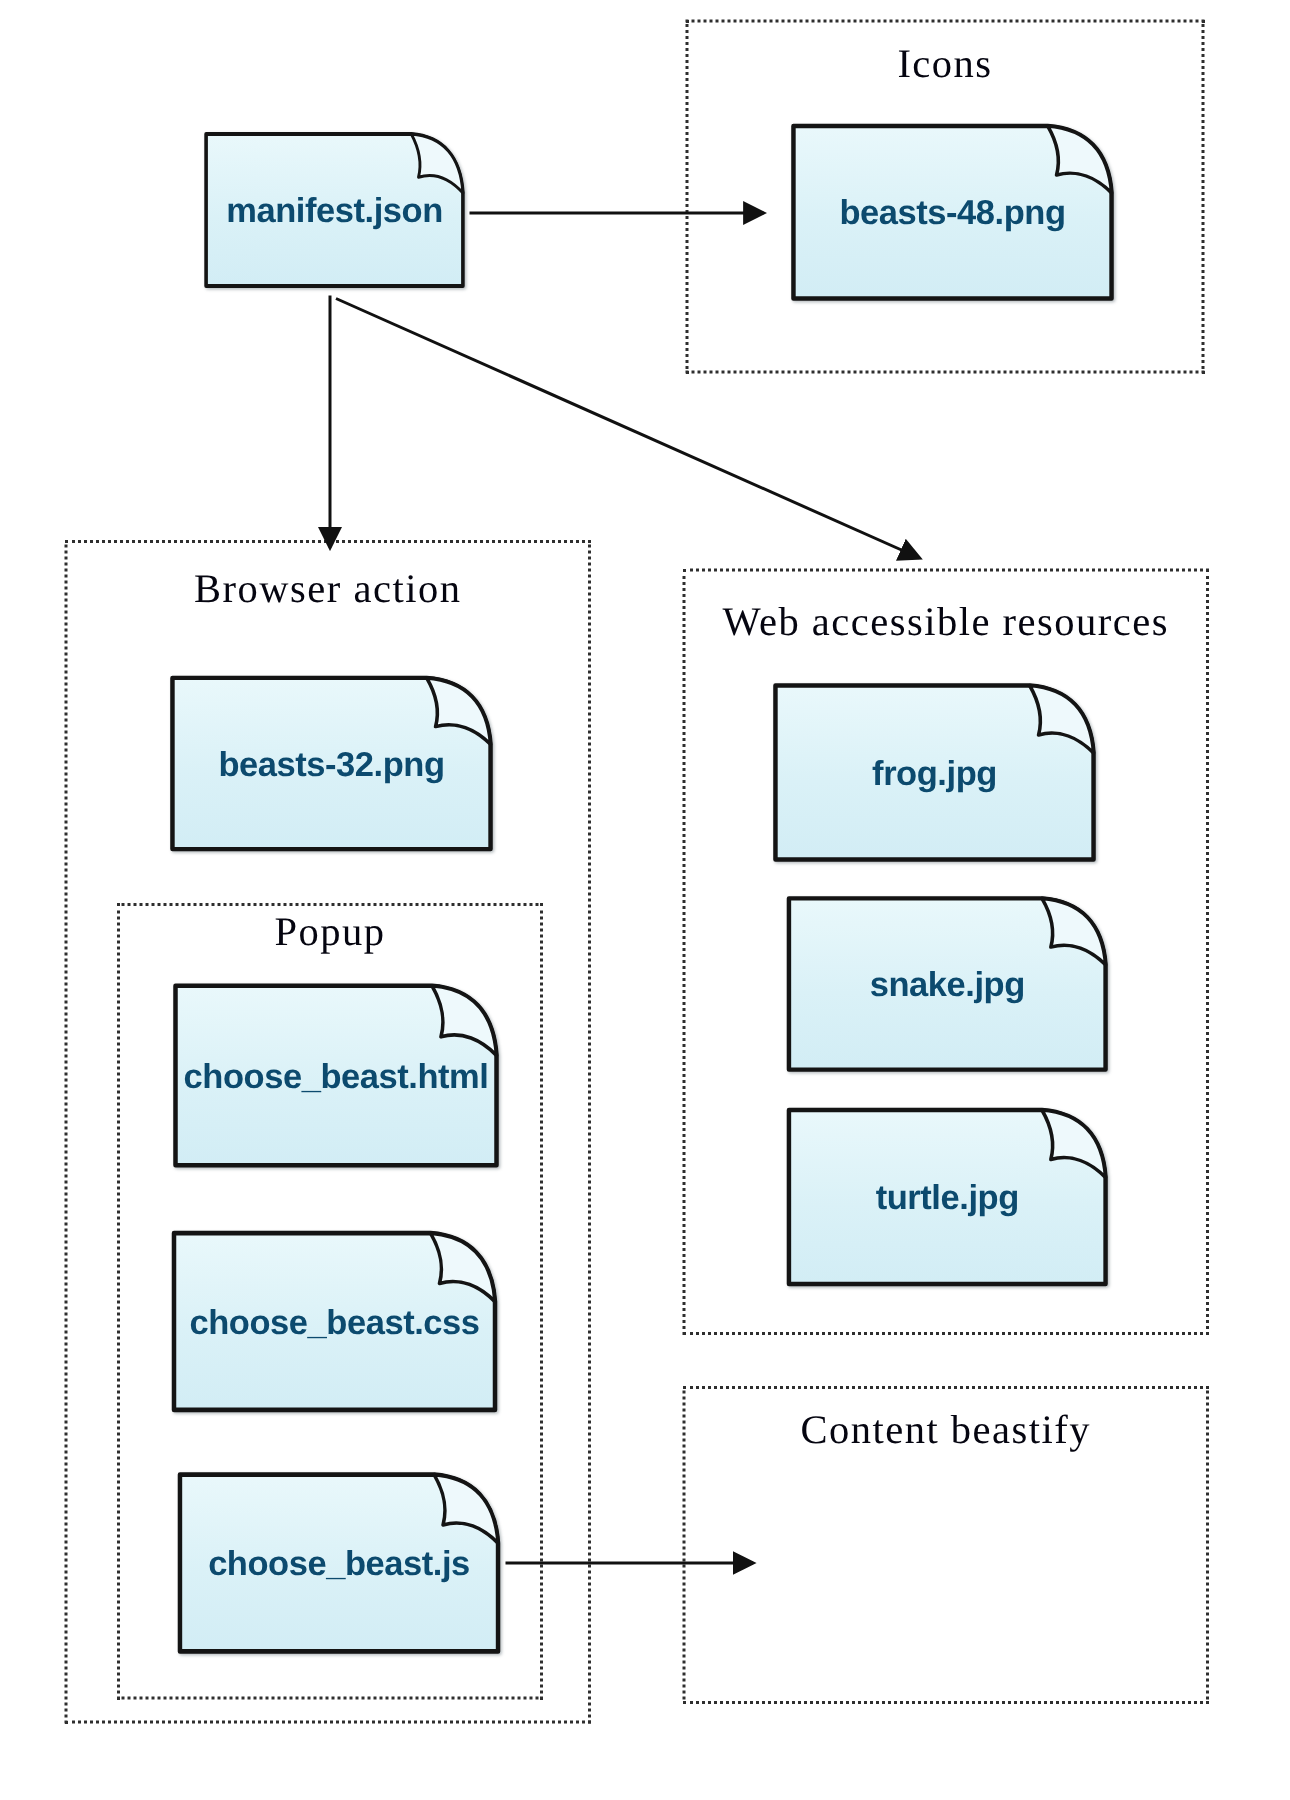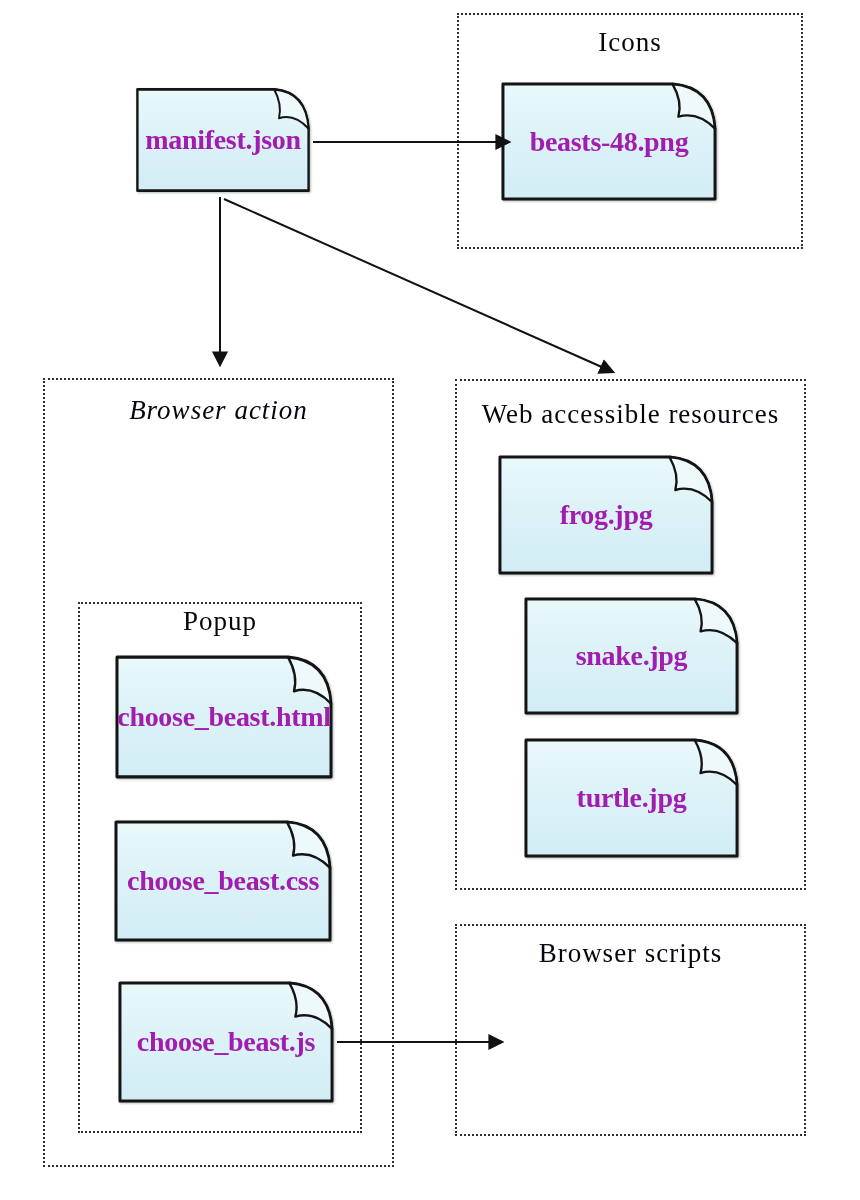--- a/index.html
+++ b/index.html
@@ -10,46 +10,46 @@
   }
 
   
   .group{position:absolute;border:2px dotted #2e2e2e;z-index:1;}
   .group .title{
     text-align:center;font-family:"Liberation Serif",serif;
     font-size:27px;color:#050510;letter-spacing:1px;
   }
   .g-icons{left:457px;top:13px;width:346px;height:236px;}
   .g-icons .title{margin-top:12px;}
-  .g-browser{left:43px;top:378px;width:351px;height:789px;font-style:italic;}
+  .g-browser{left:43px;top:360px;width:351px;height:789px;}
   .g-browser .title{margin-top:15px;}
   .g-popup{left:78px;top:602px;width:284px;height:531px;}
   .g-popup .title{margin-top:2px;}
   .g-web{left:455px;top:379px;width:351px;height:511px;}
   .g-web .title{margin-top:18px;}
   .g-content{left:455px;top:924px;width:351px;height:212px;}
   .g-content .title{margin-top:12px;}
 
   
   .doc{position:absolute;z-index:3;filter:drop-shadow(1px 1px 1px rgba(40,60,70,.35));}
   .doc svg{position:absolute;left:0;top:0;width:100%;height:100%;overflow:visible;}
   .doc .paper{fill:url(#paperGrad);stroke:#141414;stroke-width:3;stroke-linejoin:round;}
   .doc .flap{fill:#eef9fc;stroke:#141414;stroke-width:2.4;stroke-linejoin:round;}
   .doc .label{
     position:absolute;left:0;right:0;top:0;bottom:0;
     display:flex;align-items:center;justify-content:center;
-    font-weight:bold;font-size:28px;letter-spacing:-0.3px;color:#a21caf;font-family:Liberation Serif, serif;
+    font-weight:bold;font-size:23px;letter-spacing:-0.3px;color:#0c4a6e;
   }
   .n-manifest {left:135px;top:85px; width:176px;height:110px;}
-  .n-beasts48 {left:500px;top:79px; width:218px;height:125px;}
+  .n-beasts48 {left:526px;top:79px; width:218px;height:125px;}
   .n-beasts32 {left:112px;top:447px;width:218px;height:124px;}
   .n-choosehtml{left:114px;top:652px;width:220px;height:130px;}
   .n-choosecss{left:113px;top:817px;width:220px;height:128px;}
   .n-choosejs {left:117px;top:978px;width:218px;height:128px;}
-  .n-frog     {left:497px;top:452px;width:218px;height:126px;}
+  .n-frog     {left:514px;top:452px;width:218px;height:126px;}
   .n-snake    {left:523px;top:594px;width:217px;height:124px;}
   .n-turtle   {left:523px;top:735px;width:217px;height:126px;}
   .n-beastify {left:515px;top:981px;width:232px;height:124px;}
 
   
   .arrows{position:absolute;left:0;top:0;width:860px;height:1200px;z-index:5;pointer-events:none;}
   .arrows line{stroke:#111111;stroke-width:2;}
   .arrows .head{fill:#111111;}
 </style>
 </head>
@@ -73,39 +73,46 @@
   <div class="group g-browser">
     <div class="title">Browser action</div>
   </div>
   <div class="group g-popup">
     <div class="title">Popup</div>
   </div>
   <div class="group g-web">
     <div class="title">Web accessible resources</div>
   </div>
   <div class="group g-content">
-    <div class="title">Browser scripts</div>
+    <div class="title">Content beastify</div>
   </div>
 
   <div class="doc n-manifest">
     <svg viewBox="0 0 220 126" preserveAspectRatio="none">
       <path class="paper" d="M3 5 H174 C200 7 215 22 217 50 V121 H3 Z"></path>
       <path class="flap" d="M174 5 C181 17 183 27 180 38 C194 34 207 40 217 50 C215 22 200 7 174 5 Z"></path>
     </svg>
     <div class="label">manifest.json</div>
   </div>
 
   <div class="doc n-beasts48">
     <svg viewBox="0 0 220 126" preserveAspectRatio="none">
       <path class="paper" d="M3 5 H174 C200 7 215 22 217 50 V121 H3 Z"></path>
       <path class="flap" d="M174 5 C181 17 183 27 180 38 C194 34 207 40 217 50 C215 22 200 7 174 5 Z"></path>
     </svg>
     <div class="label">beasts-48.png</div>
   </div>
 
+  <div class="doc n-beasts32">
+    <svg viewBox="0 0 220 126" preserveAspectRatio="none">
+      <path class="paper" d="M3 5 H174 C200 7 215 22 217 50 V121 H3 Z"></path>
+      <path class="flap" d="M174 5 C181 17 183 27 180 38 C194 34 207 40 217 50 C215 22 200 7 174 5 Z"></path>
+    </svg>
+    <div class="label">beasts-32.png</div>
+  </div>
 
   <div class="doc n-choosehtml">
     <svg viewBox="0 0 220 126" preserveAspectRatio="none">
       <path class="paper" d="M3 5 H174 C200 7 215 22 217 50 V121 H3 Z"></path>
       <path class="flap" d="M174 5 C181 17 183 27 180 38 C194 34 207 40 217 50 C215 22 200 7 174 5 Z"></path>
     </svg>
     <div class="label">choose_beast.html</div>
   </div>
 
   <div class="doc n-choosecss">

